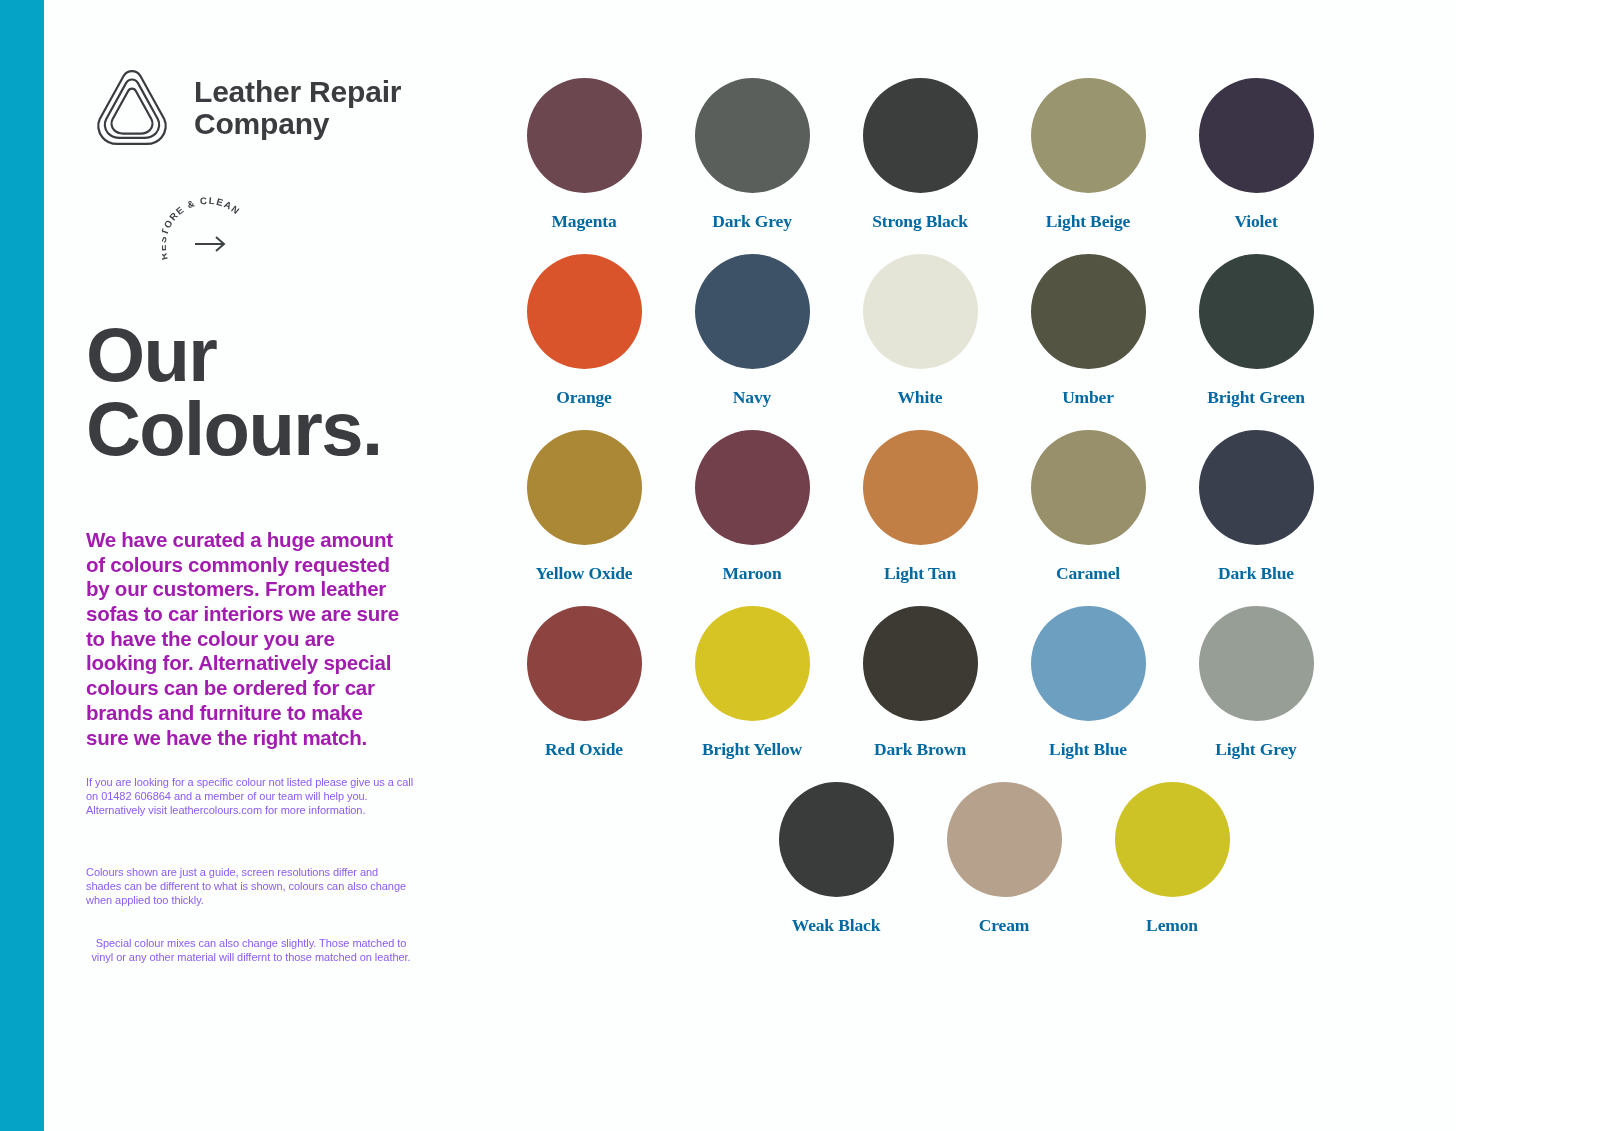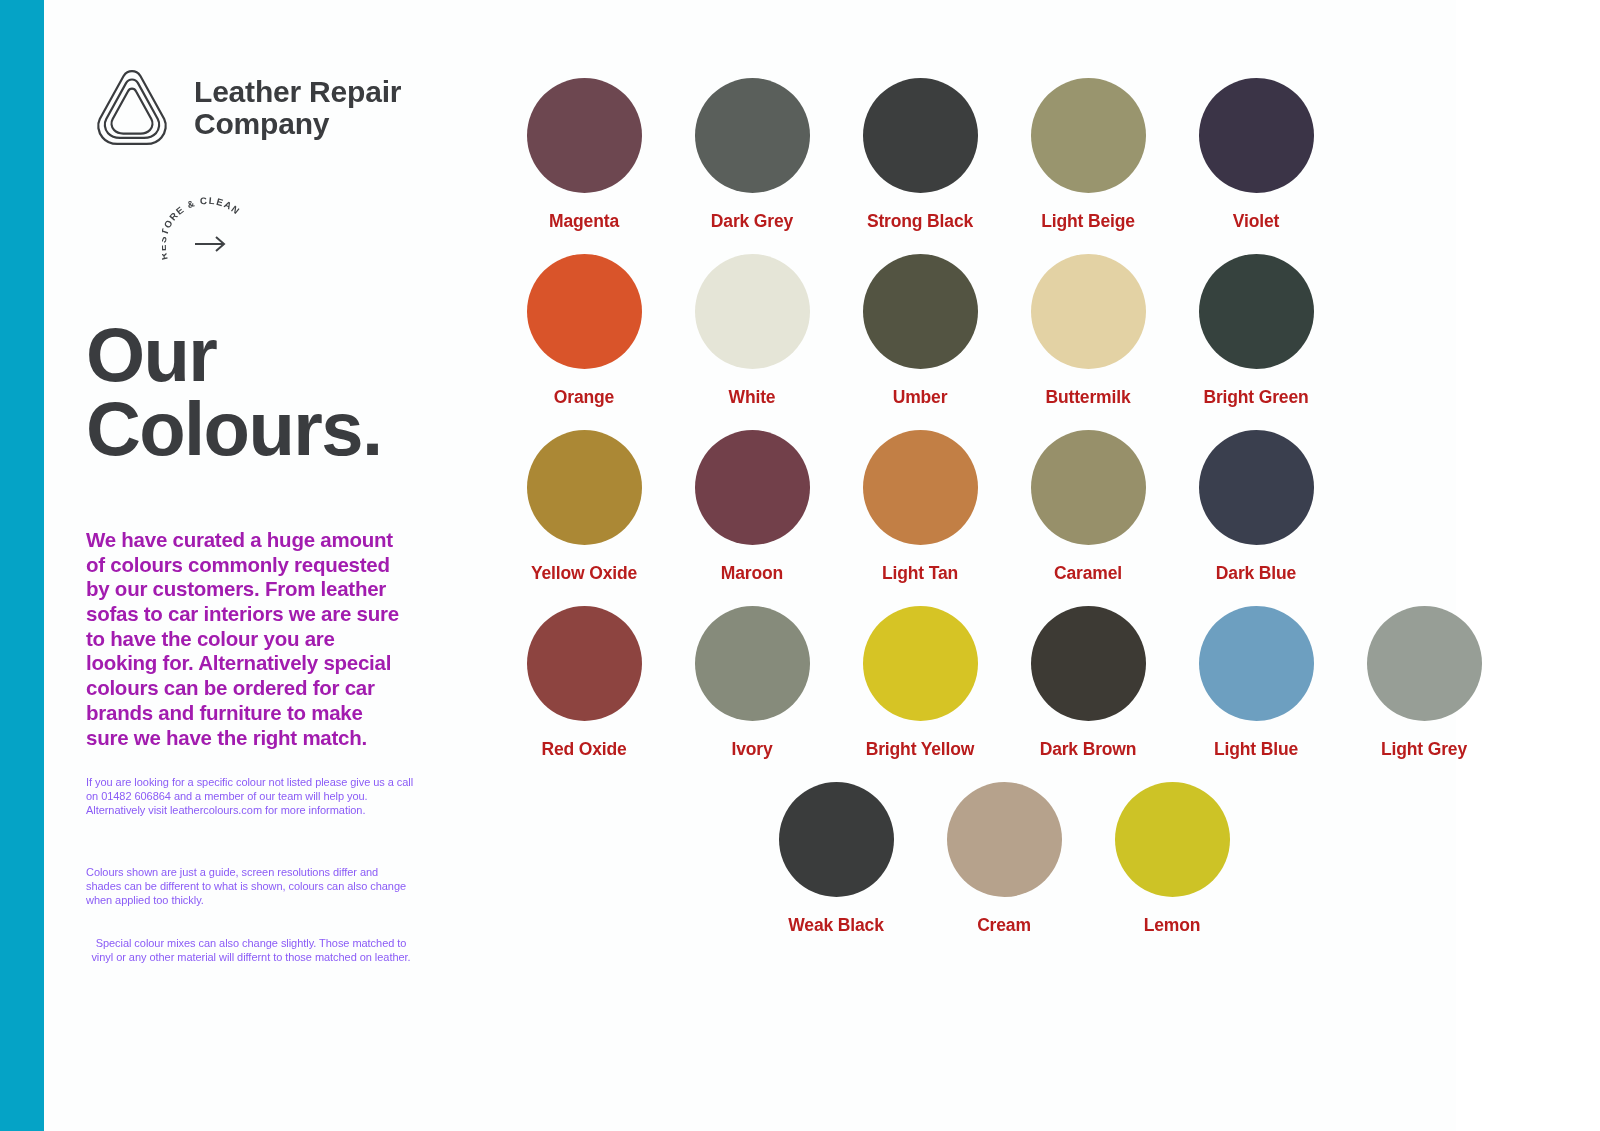--- a/index.html
+++ b/index.html
@@ -135,24 +135,25 @@
   }
   .chip {
     width: 115px;
     height: 115px;
     border-radius: 50%;
   }
   .chip-label {
     margin-top: 18px;
     font-size: 17.5px;
     font-weight: bold;
-    color: #b91c1c;
+    color: #0369a1;
     letter-spacing: -0.15px;
     text-align: center;
     white-space: nowrap;
+    font-family: Liberation Serif, serif;
   }
 </style>
 </head>
 <body>
 
 <div class="page" style="background: rgb(253, 254, 254);">
 
   <div class="accent-bar" style="background: rgb(5, 163, 198);"></div>
 
   <div class="left-col">
@@ -221,32 +222,32 @@
         <div class="chip-label">Violet</div>
       </div>
     </div>
 
     <div class="swatch-row">
       <div class="swatch">
         <div class="chip" style="background: rgb(217, 84, 42);"></div>
         <div class="chip-label">Orange</div>
       </div>
       <div class="swatch">
+        <div class="chip" style="background: rgb(61, 82, 102);"></div>
+        <div class="chip-label">Navy</div>
+      </div>
+      <div class="swatch">
         <div class="chip" style="background: rgb(229, 229, 215);"></div>
         <div class="chip-label">White</div>
       </div>
       <div class="swatch">
         <div class="chip" style="background: rgb(83, 84, 66);"></div>
         <div class="chip-label">Umber</div>
       </div>
       <div class="swatch">
-        <div class="chip" style="background: rgb(227, 210, 164);"></div>
-        <div class="chip-label">Buttermilk</div>
-      </div>
-      <div class="swatch">
         <div class="chip" style="background: rgb(54, 66, 62);"></div>
         <div class="chip-label">Bright Green</div>
       </div>
     </div>
 
     <div class="swatch-row">
       <div class="swatch">
         <div class="chip" style="background: rgb(171, 136, 53);"></div>
         <div class="chip-label">Yellow Oxide</div>
       </div>
@@ -267,24 +268,20 @@
         <div class="chip-label">Dark Blue</div>
       </div>
     </div>
 
     <div class="swatch-row">
       <div class="swatch">
         <div class="chip" style="background: rgb(141, 68, 64);"></div>
         <div class="chip-label">Red Oxide</div>
       </div>
       <div class="swatch">
-        <div class="chip" style="background: rgb(134, 139, 123);"></div>
-        <div class="chip-label">Ivory</div>
-      </div>
-      <div class="swatch">
         <div class="chip" style="background: rgb(214, 196, 37);"></div>
         <div class="chip-label">Bright Yellow</div>
       </div>
       <div class="swatch">
         <div class="chip" style="background: rgb(61, 58, 52);"></div>
         <div class="chip-label">Dark Brown</div>
       </div>
       <div class="swatch">
         <div class="chip" style="background: rgb(109, 159, 192);"></div>
         <div class="chip-label">Light Blue</div>

